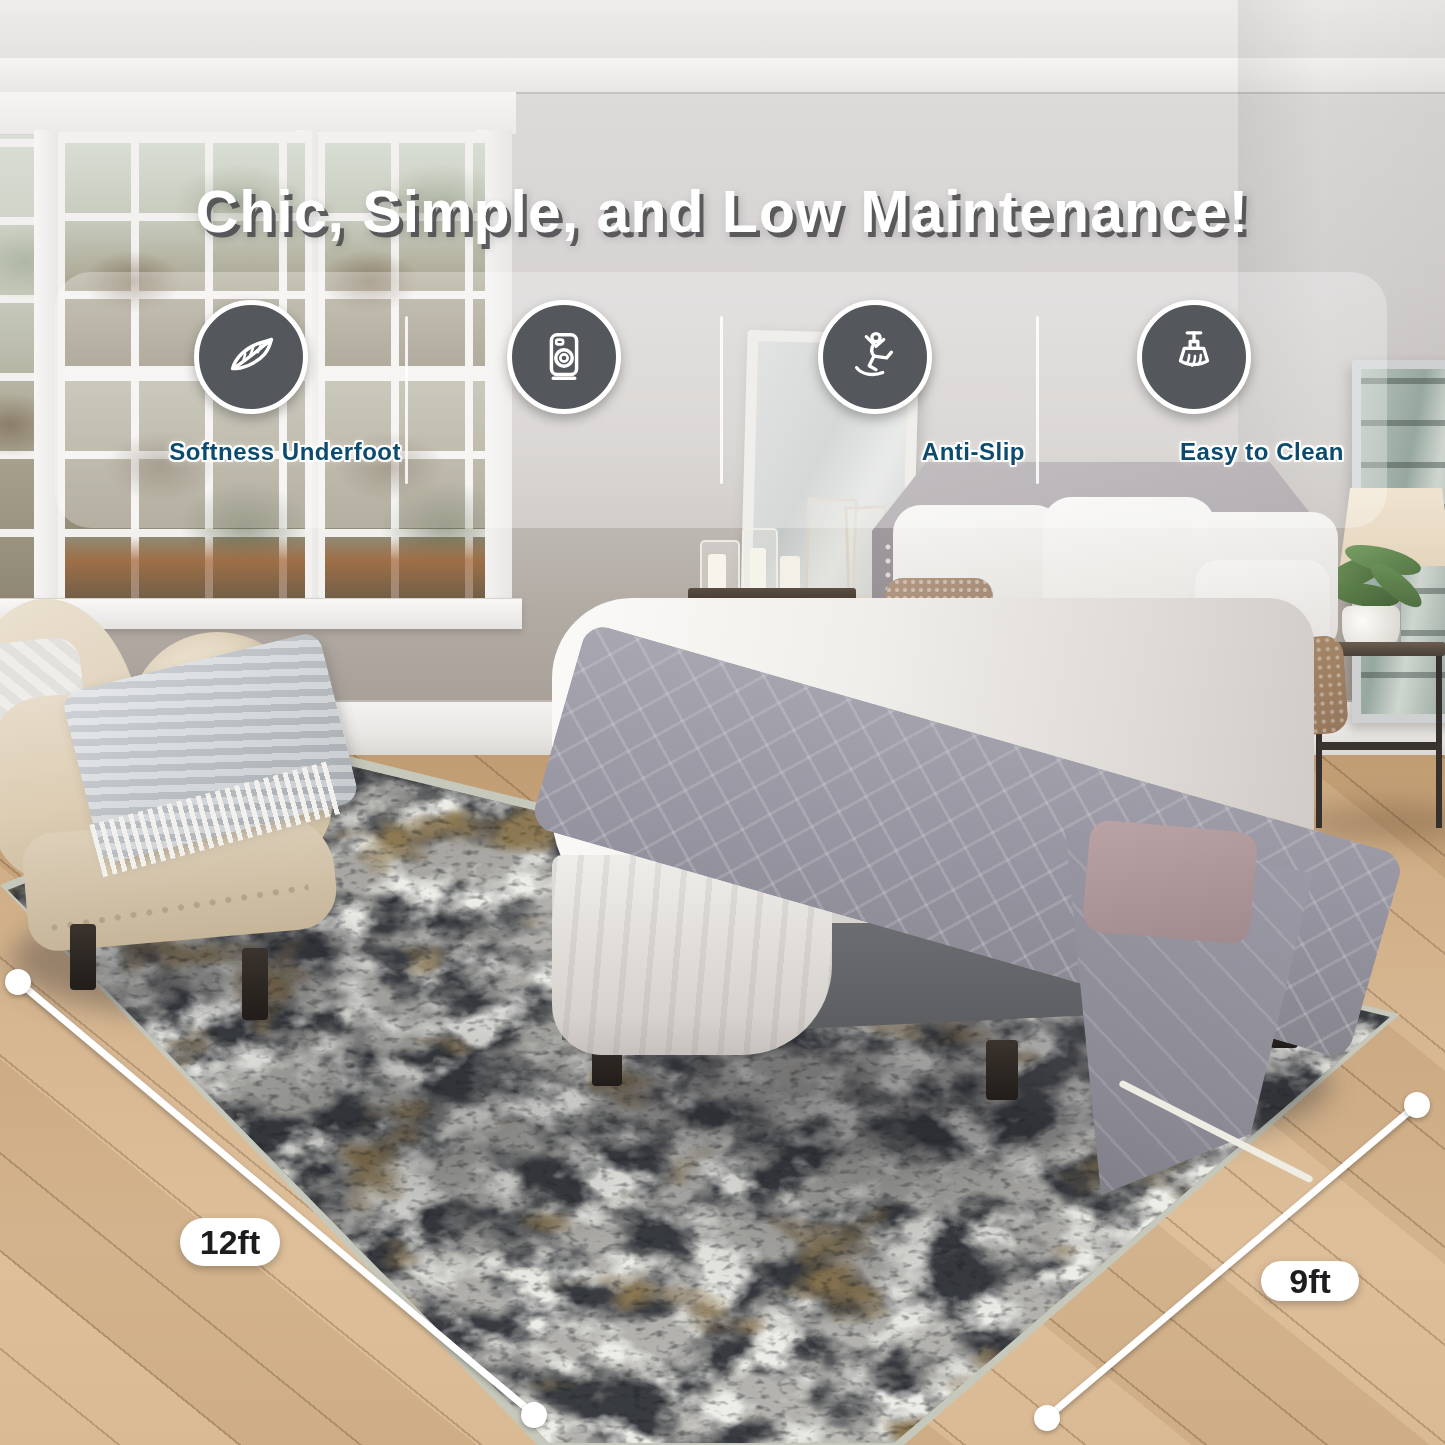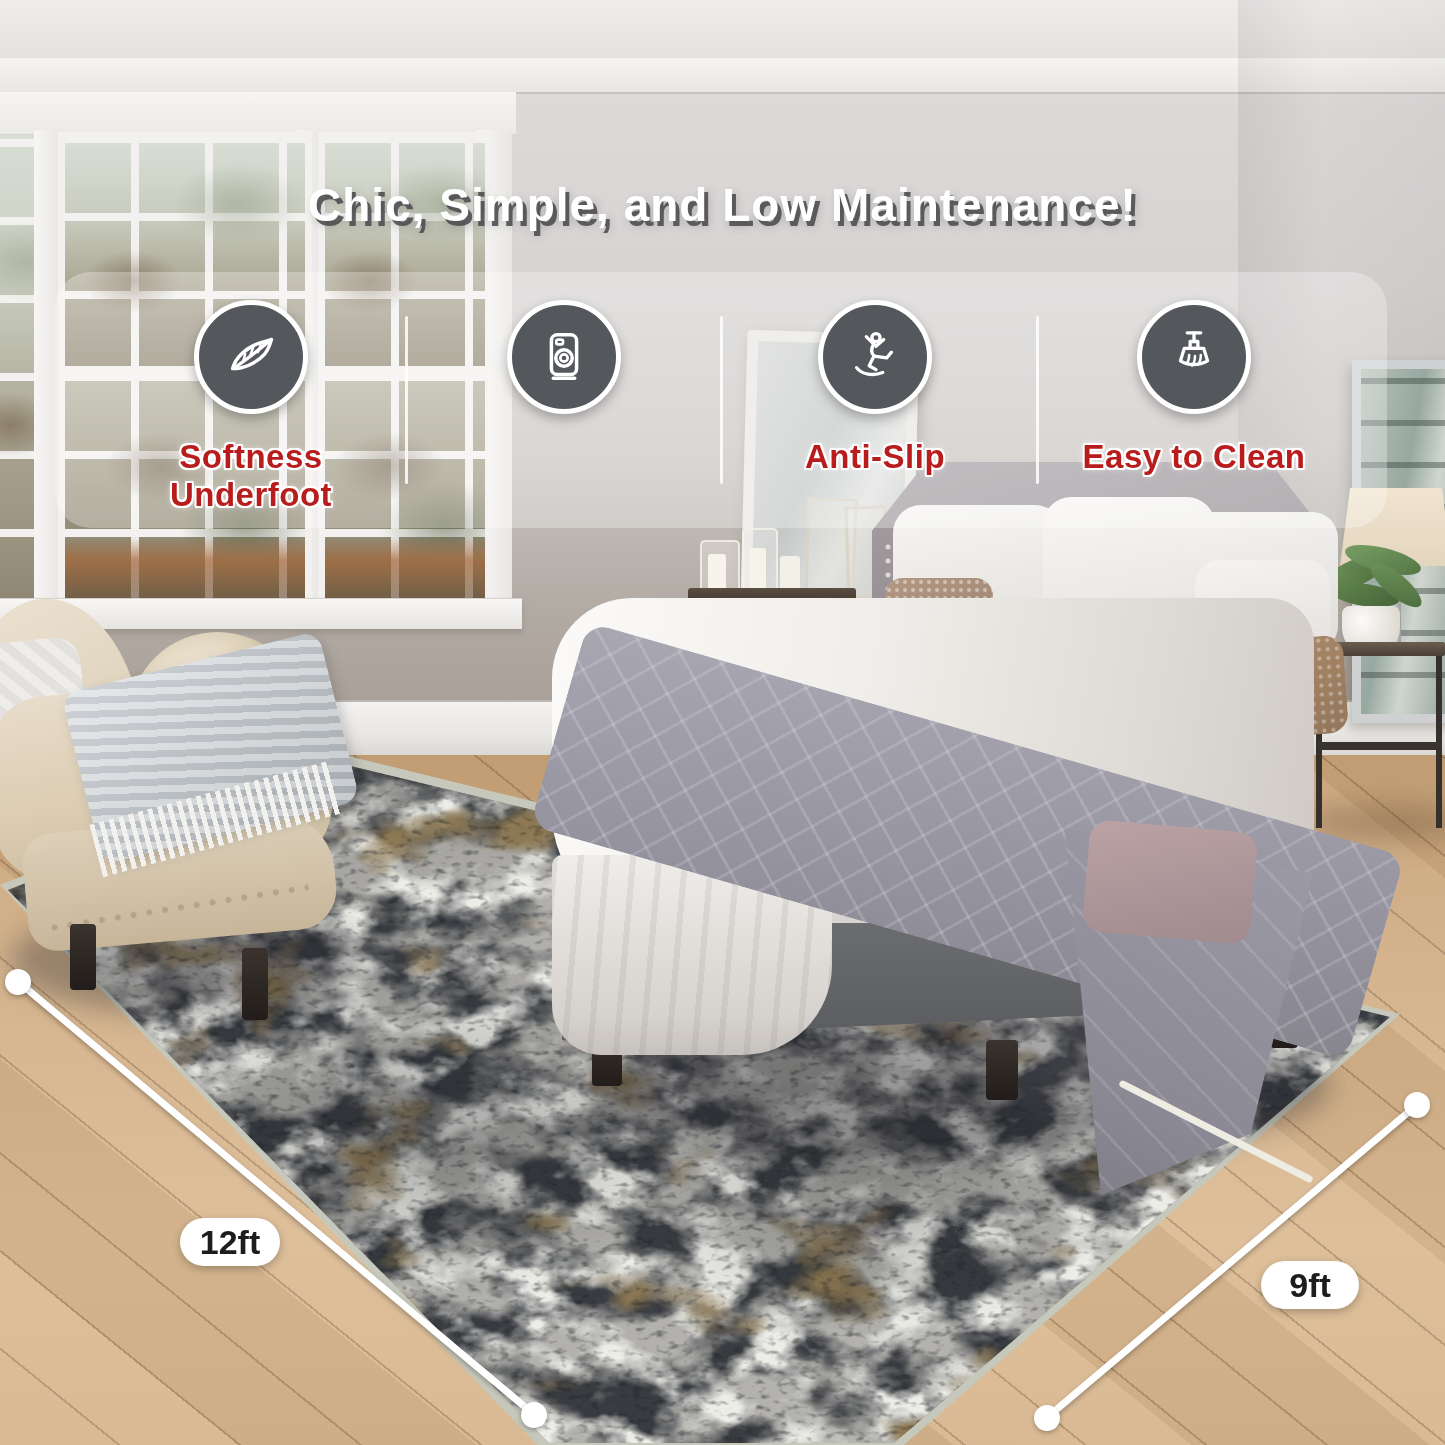--- a/index.html
+++ b/index.html
@@ -56,32 +56,32 @@
       radial-gradient(420px 240px at 30% 78%,rgba(28,30,34,.34),transparent 70%),
       radial-gradient(360px 220px at 60% 82%,rgba(25,27,30,.28),transparent 70%),
       radial-gradient(300px 180px at 46% 64%,rgba(248,248,246,.22),transparent 70%),
       radial-gradient(260px 150px at 78% 72%,rgba(248,248,246,.18),transparent 70%);}
 
   
   .title{left:0;top:52px;width:1445px;text-align:center;color:#fff;
     font-size:106px;font-weight:700;letter-spacing:-1px;line-height:1.04;
     text-shadow:5px 6px 0 rgba(75,75,79,.92),5px 6px 12px rgba(40,40,44,.30);}
   .subtitle{left:0;top:178px;width:1445px;text-align:center;color:#fff;
-    font-size:46px;font-weight:700;letter-spacing:1px;
+    font-size:59px;font-weight:700;letter-spacing:1px;
     text-shadow:4px 5px 0 rgba(75,75,79,.88),4px 5px 10px rgba(40,40,44,.25);}
   .panel{left:55px;top:272px;width:1332px;height:256px;border-radius:36px;
     background:rgba(255,255,255,.30);}
   .divider{top:316px;width:3px;height:168px;background:rgba(255,255,255,.85);border-radius:2px;}
   .feature{top:300px;width:300px;text-align:center;}
   .fcircle{margin:0 auto;width:114px;height:114px;border-radius:50%;
     background:#54575b;border:5px solid #fff;box-sizing:border-box;
     box-shadow:0 5px 12px rgba(0,0,0,.28);display:flex;align-items:center;justify-content:center;}
-  .flabel{margin-top:24px;font-size:33px;font-weight:700;color:#b91c1c;letter-spacing:.5px;
+  .flabel{margin-top:24px;font-size:24px;font-weight:700;color:#0c4a6e;letter-spacing:.5px;
     text-shadow:2px 0 0 #fff,-2px 0 0 #fff,0 2px 0 #fff,0 -2px 0 #fff,
-      1.6px 1.6px 0 #fff,-1.6px 1.6px 0 #fff,1.6px -1.6px 0 #fff,-1.6px -1.6px 0 #fff,0 0 7px rgba(255,255,255,.95);}
+      1.6px 1.6px 0 #fff,-1.6px 1.6px 0 #fff,1.6px -1.6px 0 #fff,-1.6px -1.6px 0 #fff,0 0 7px rgba(255,255,255,.95);text-align:right;}
   .dim-line{height:7px;background:#fff;border-radius:4px;transform-origin:left center;
     box-shadow:0 2px 5px rgba(0,0,0,.28);}
   .dim-dot{width:26px;height:26px;border-radius:50%;background:#fff;box-shadow:0 2px 5px rgba(0,0,0,.28);}
   .pill{background:#fff;border-radius:26px;display:flex;align-items:center;justify-content:center;
     font-size:34px;font-weight:800;color:#1d1d1f;box-shadow:0 3px 9px rgba(0,0,0,.25);}
 
   .leg{background:linear-gradient(180deg,#3a332e,#221d1a);border-radius:4px;}
   .soft-shadow{border-radius:50%;filter:blur(14px);}
 </style>
 </head>
@@ -259,21 +259,21 @@
 
   <div class="abs dim-line" style="left:18px;top:978px;width:674px;transform:rotate(40deg);"></div>
   <div class="abs dim-line" style="left:1047px;top:1414px;width:485px;transform:rotate(-40.2deg);"></div>
   <div class="abs dim-dot" style="left:5px;top:969px;"></div>
   <div class="abs dim-dot" style="left:521px;top:1402px;"></div>
   <div class="abs dim-dot" style="left:1034px;top:1405px;"></div>
   <div class="abs dim-dot" style="left:1404px;top:1092px;"></div>
   <div class="abs pill" style="left:180px;top:1218px;width:100px;height:48px;">
     <span>12ft</span>
   </div>
-  <div class="abs pill" style="left:1261px;top:1261px;width:98px;height:48px;">
+  <div class="abs pill" style="left:1261px;top:1261px;width:98px;height:40px;">
     <span>9ft</span>
   </div>
 
   <div class="abs panel"></div>
   <div class="abs divider" style="left:405px;"></div>
   <div class="abs divider" style="left:720px;"></div>
   <div class="abs divider" style="left:1036px;"></div>
 
   <div class="abs feature" style="left:101px;">
     <div class="fcircle">

